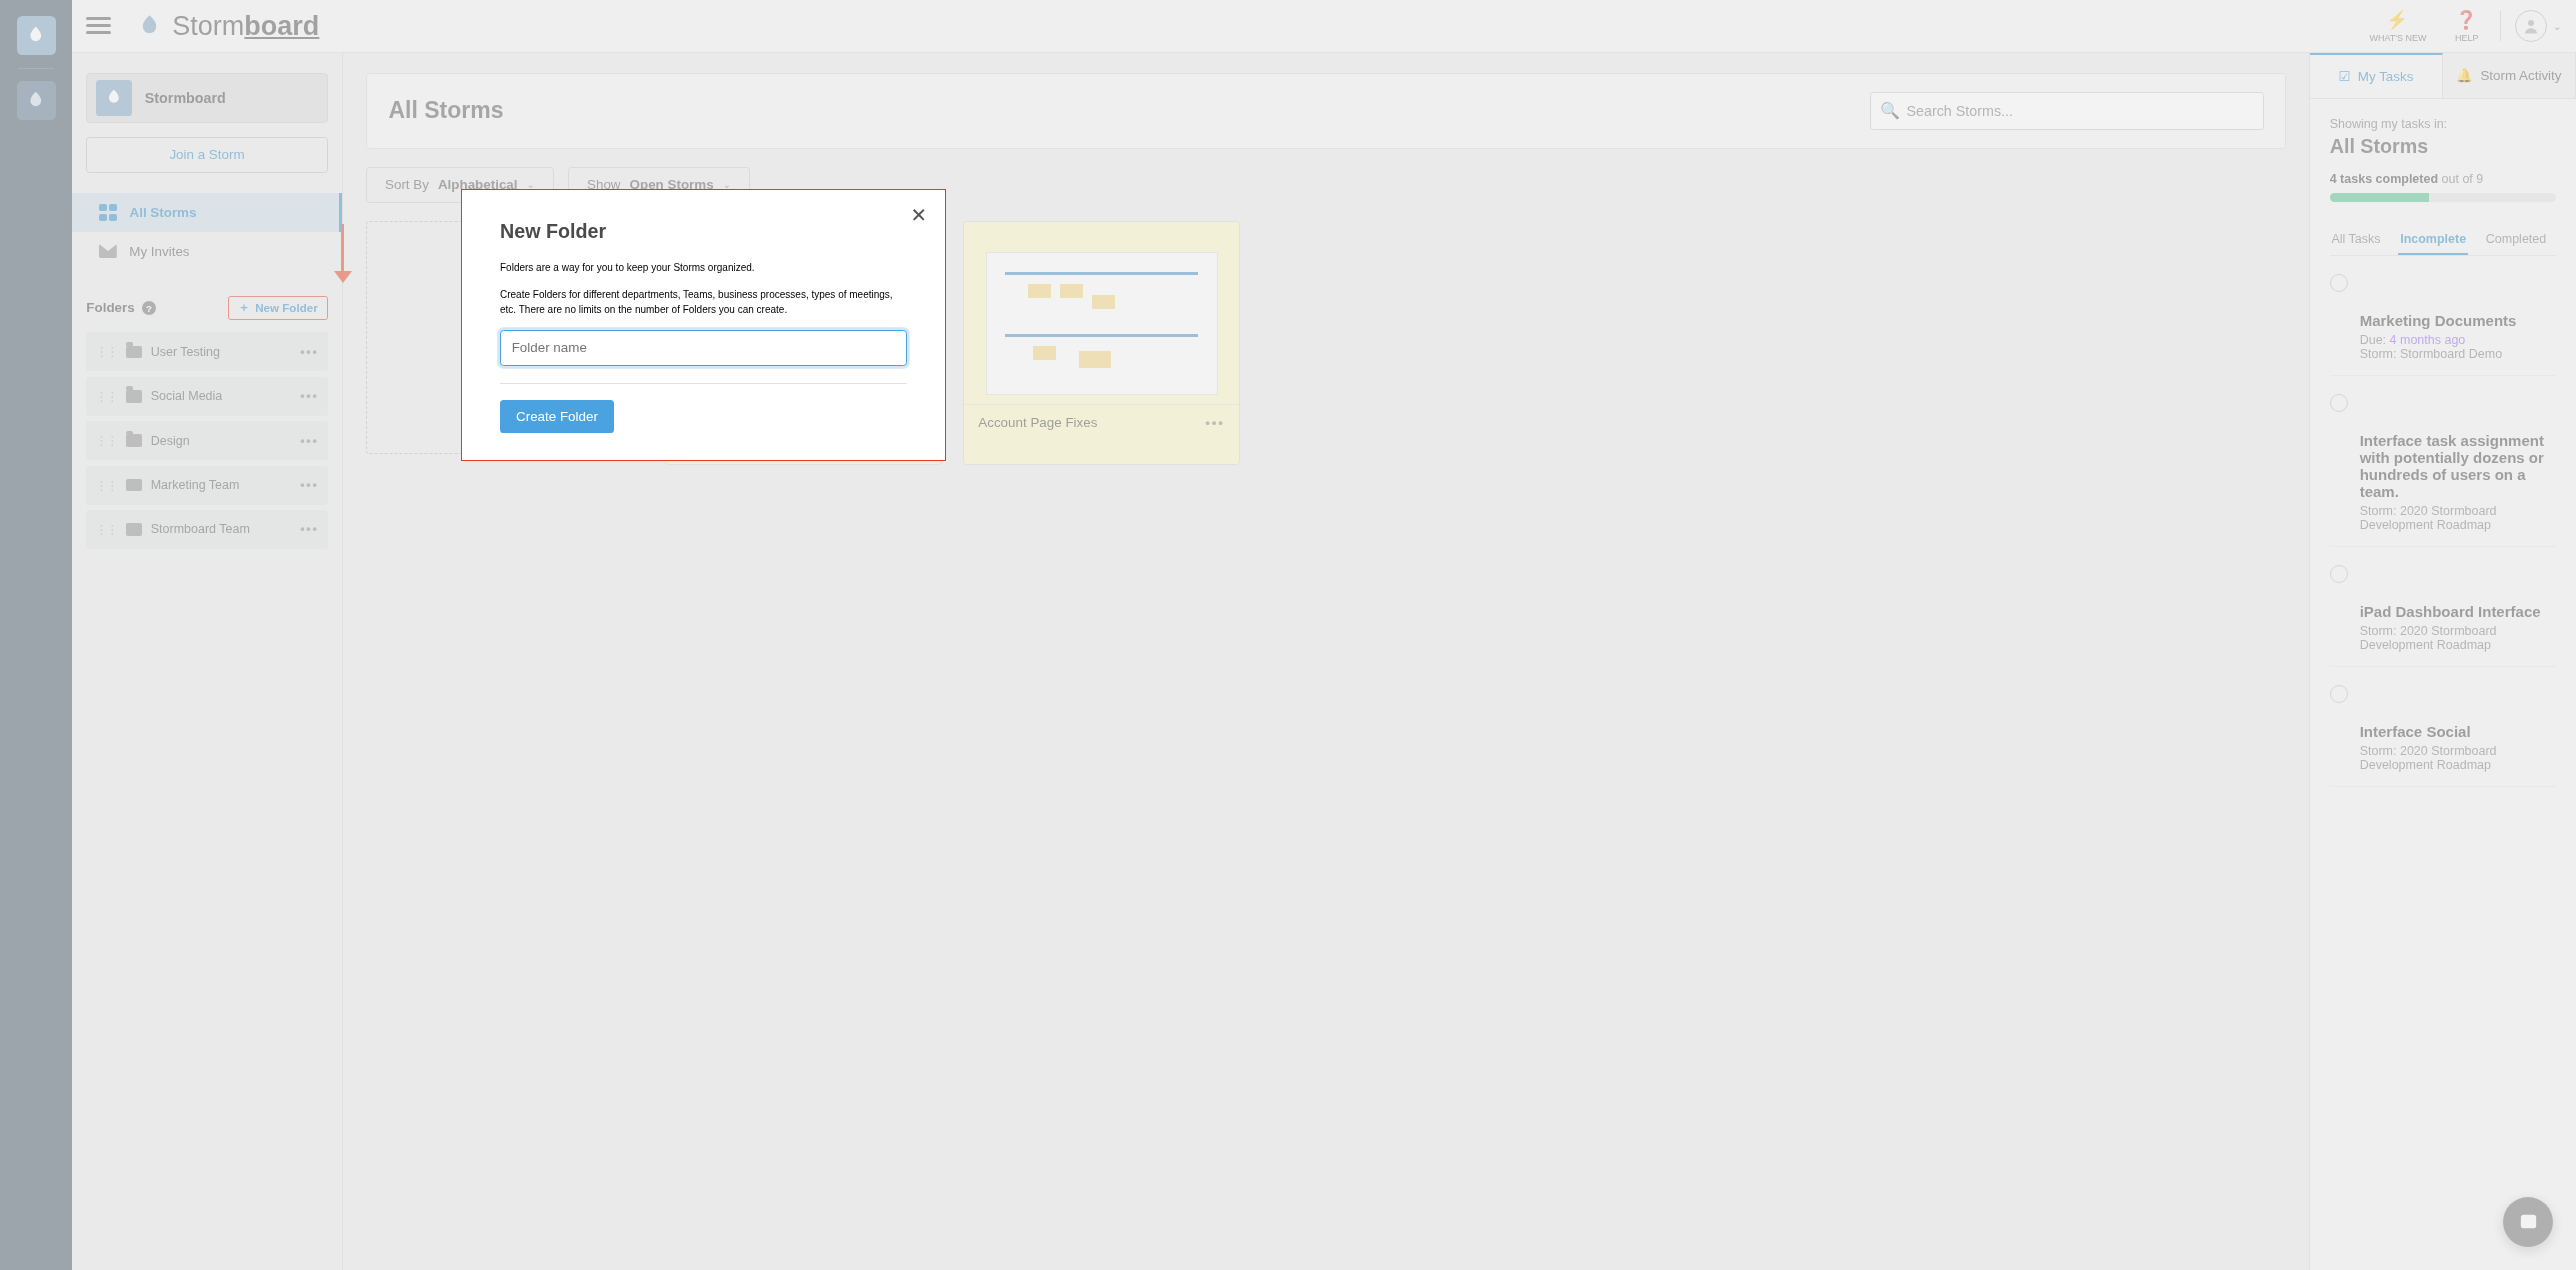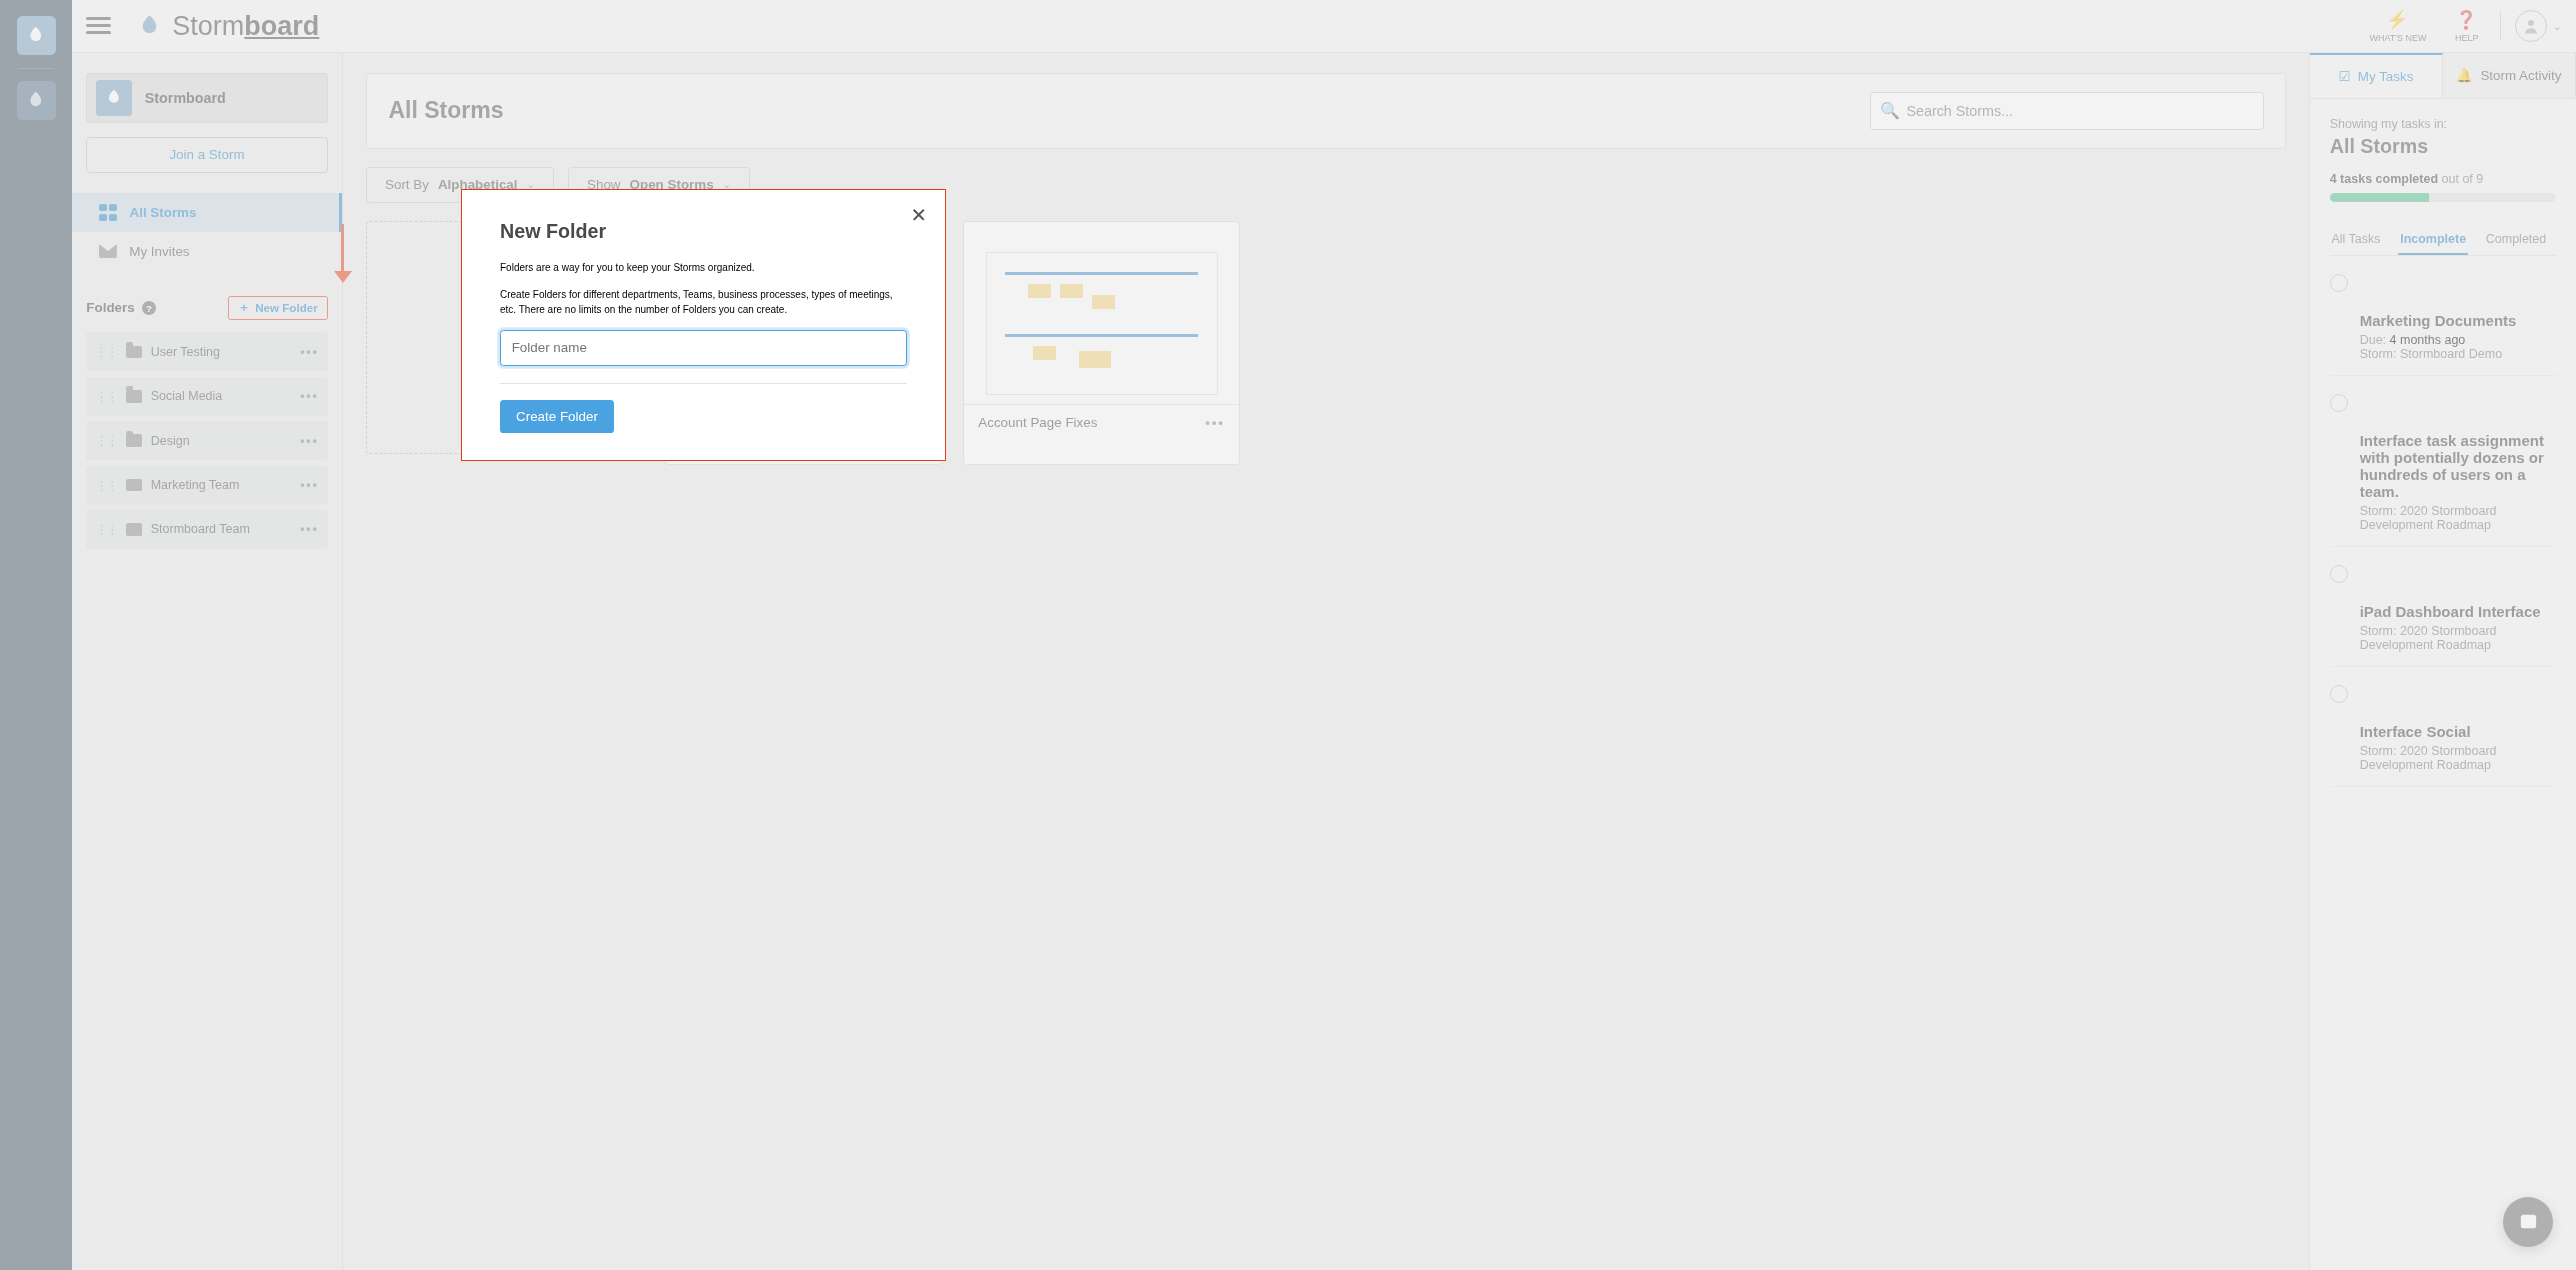--- a/index.html
+++ b/index.html
@@ -73,21 +73,21 @@
   .search-box { position:relative; }
   .search-box .sico { position:absolute; left:10.7px; top:9.8px; color:#8a8a8a; font-size:16px; }
 
   .filter-row { display:flex; gap:14.3px; margin-bottom:18px; }
   .pill-btn { height:36px; padding:0 18px; border:0.9px solid #c7c7c7; background:#eaebec; border-radius:3.6px; font-size:13.4px; color:#555; display:flex; align-items:center; gap:9px; cursor:pointer; }
   .pill-btn b { font-weight:700; }
   .chev-down { font-size:9.8px; color:#888; }
 
   .cards-area { display:flex; gap:21.5px; flex-wrap:wrap; }
   .new-storm { width:277px; height:233px; border:1.8px dashed #b7b7b7; border-radius:3.6px; display:flex; align-items:center; justify-content:center; color:#888; font-size:19.7px; }
-  .storm-card { width:277px; background:#ffffff; border:0.9px solid #d5d5d5; border-radius:3.6px; overflow:hidden; }
+  .storm-card { width:277px; background:#fef9c3; border:0.9px solid #d5d5d5; border-radius:3.6px; overflow:hidden; }
   .storm-badge { background:#e98a5d; color:#fff; font-size:11.6px; padding:3.6px 9px; display:inline-block; margin:9px; border-radius:2.7px; }
   .storm-preview { height:143px; margin:0 21.5px 9px; background:#fff; border:0.9px solid #ddd; position:relative; }
   .storm-foot { display:flex; align-items:center; justify-content:space-between; padding:10.7px 14.3px; border-top:0.9px solid #e0e0e0; font-size:13.4px; color:#444; }
 
   
   .right-panel { width: 267px; background:#f7f7f7; border-left:0.9px solid #d7d7d7; display:flex; flex-direction:column; }
   .right-tabs { display:flex; border-bottom:0.9px solid #d7d7d7; }
   .rtab { flex:1; height:45px; display:flex; align-items:center; justify-content:center; gap:7.2px; font-size:13.4px; color:#555; cursor:pointer; background:#eee; border-right:0.9px solid #d7d7d7; }
   .rtab.active { color:#2a89c7; background:#f7f7f7; border-top:2.7px solid #2a89c7; }
   .rpanel-body { padding:18px 19.7px; overflow:auto; flex:1; }
@@ -99,21 +99,21 @@
   .prog-fill { height:100%; background:#4fbf8b; }
 
   .task-tabs { display:flex; gap:16px; border-bottom:0.9px solid #ddd; font-size:12.5px; color:#777; }
   .ttab { padding:7.2px 1.8px; cursor:pointer; }
   .ttab.active { color:#2a89c7; border-bottom:2.7px solid #2a89c7; font-weight:600; }
 
   .task { padding:16px 0 14.3px 30px; border-bottom:0.9px solid #e7e7e7; position:relative; }
   .task .circle { position:absolute; left:0; top:18px; width:18px; height:18px; border:1.8px solid #bcbcbc; border-radius:50%; }
   .task-title { font-weight:700; font-size:15px; color:#444; margin-bottom:3.6px;margin-top:40px; }
   .due { font-size:12.5px; color:#777; }
-  .due .ago { color:#000000; }
+  .due .ago { color:#8b5cf6; }
   .storm-ref { font-size:12.5px; color:#777; }
 
   
   .chat-bubble { position:fixed; right:23px; bottom:23px; width:50px; height:50px; border-radius:50%; background:#6b6b6b; display:flex; align-items:center; justify-content:center; color:#fff; font-size:21.5px; box-shadow:0 3.6px 12.5px rgba(0,0,0,.25); cursor:pointer; z-index:40;}
 
   
   .scrim { position:fixed; inset:0; background:rgba(234,234,234,0.55); z-index:50; }
   .modal { position:fixed; left:461px; top:189px; width:485px; background:#fff; border:1.8px solid #e63b19; z-index:60; padding:30px 38px 27px; }
   .modal h2 { font-size:19.7px; font-weight:700; color:#4a4a4a; margin-bottom:18px; }
   .modal p { font-size:10px; color:#000000; line-height:1.45; margin-bottom:12.5px; }

